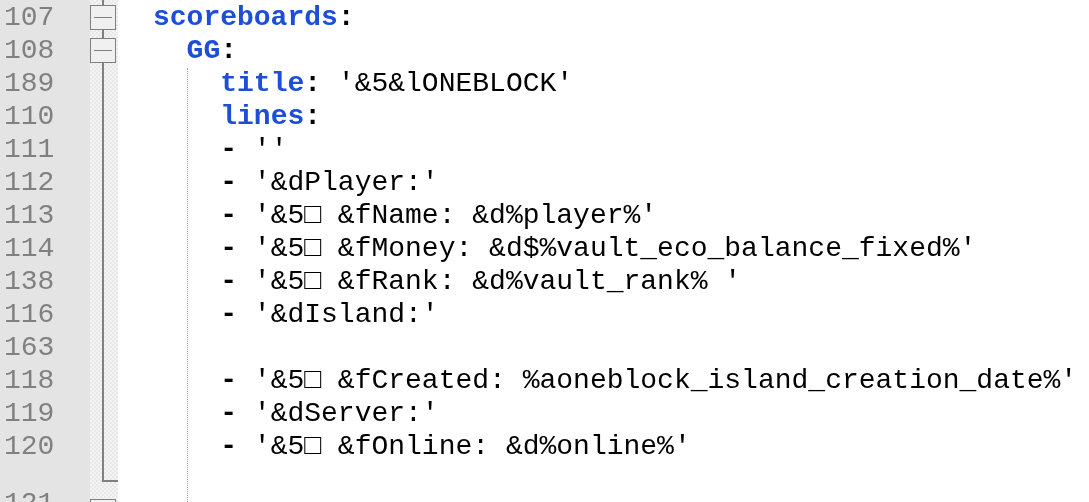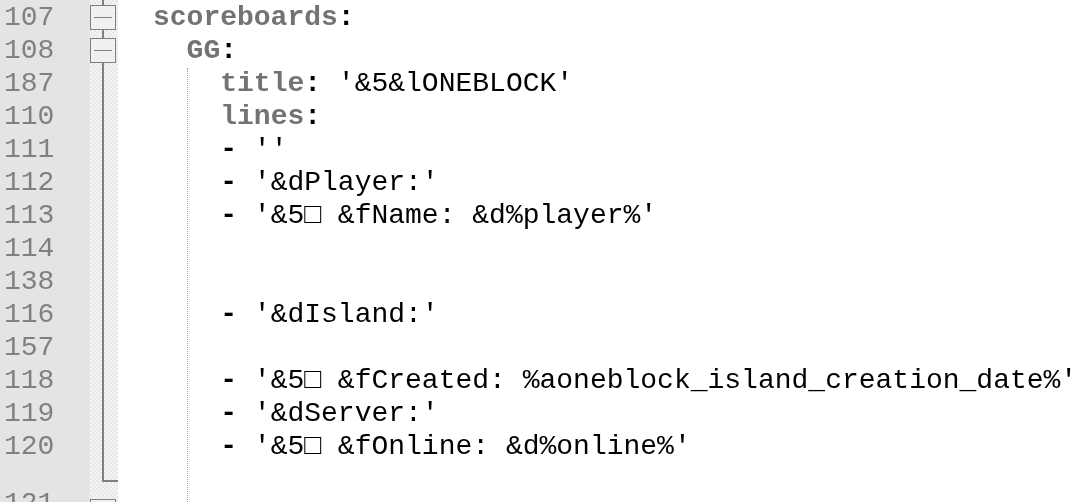--- a/index.html
+++ b/index.html
@@ -41,21 +41,21 @@
     }
     .line {
       position: absolute; left: 0; height: 33px; width: 1089px;
       font-size: 28px; line-height: 33px; white-space: pre;
     }
     .ln {
       position: absolute; left: 4px; top: 0; color: #808080;
       font-family: "Liberation Mono", "DejaVu Sans Mono", monospace;
     }
     .code { position: absolute; left: 153px; top: 0; color: #000000; }
-    .key { color: #737373; font-weight: bold; }
+    .key { color: #1d4ed8; font-weight: bold; }
     .punct { color: #000000; font-weight: bold; }
     .dash { color: #000000; font-weight: bold; }
     .str { color: #000000; }
   </style>
 </head>
 <body>
 
 <div class="editor">
   <div class="gutter-numbers"></div>
   <div class="gutter-pad"></div>
@@ -68,27 +68,27 @@
 
   <div class="fold-box" style="top:5px;"></div>
   <div class="fold-box" style="top:38px;"></div>
   <div class="fold-box" style="top:499px;"></div>
 
   <div class="indent-guide" style="top:68px;height:434px;"></div>
 
   <div id="lines-container">
       <div class="line" style="top: 1px;"><span class="ln">107</span><span class="code"><span></span><span class="key">scoreboards</span><span class="punct">:</span></span></div>
       <div class="line" style="top: 34px;"><span class="ln">108</span><span class="code"><span>  </span><span class="key">GG</span><span class="punct">:</span></span></div>
-      <div class="line" style="top: 67px;"><span class="ln">187</span><span class="code"><span>    </span><span class="key">title</span><span class="punct">:</span><span class="str"> '&amp;5&amp;lONEBLOCK'</span></span></div>
+      <div class="line" style="top: 67px;"><span class="ln">189</span><span class="code"><span>    </span><span class="key">title</span><span class="punct">:</span><span class="str"> '&amp;5&amp;lONEBLOCK'</span></span></div>
       <div class="line" style="top: 100px;"><span class="ln">110</span><span class="code"><span>    </span><span class="key">lines</span><span class="punct">:</span></span></div>
       <div class="line" style="top: 133px;"><span class="ln">111</span><span class="code"><span>    </span><span class="dash">-</span><span class="str"> ''</span></span></div>
       <div class="line" style="top: 166px;"><span class="ln">112</span><span class="code"><span>    </span><span class="dash">-</span><span class="str"> '&amp;dPlayer:'</span></span></div>
       <div class="line" style="top: 199px; padding-left: 16px;"><span class="ln">113</span><span class="code"><span>    </span><span class="dash">-</span><span class="str"> '&amp;5□ &amp;fName: &amp;d%player%'</span></span></div>
-      <div class="line" style="top: 232px;"><span class="ln">114</span></div>
-      <div class="line" style="top: 265px;"><span class="ln">138</span></div>
+      <div class="line" style="top: 232px;"><span class="ln">114</span><span class="code"><span>    </span><span class="dash">-</span><span class="str"> '&amp;5□ &amp;fMoney: &amp;d$%vault_eco_balance_fixed%'</span></span></div>
+      <div class="line" style="top: 265px;"><span class="ln">138</span><span class="code"><span>    </span><span class="dash">-</span><span class="str"> '&amp;5□ &amp;fRank: &amp;d%vault_rank% '</span></span></div>
       <div class="line" style="top: 298px;"><span class="ln">116</span><span class="code"><span>    </span><span class="dash">-</span><span class="str"> '&amp;dIsland:'</span></span></div>
-      <div class="line" style="top: 331px;"><span class="ln">157</span></div>
+      <div class="line" style="top: 331px;"><span class="ln">163</span></div>
       <div class="line" style="top: 364px;"><span class="ln">118</span><span class="code"><span>    </span><span class="dash">-</span><span class="str"> '&amp;5□ &amp;fCreated: %aoneblock_island_creation_date%'</span></span></div>
       <div class="line" style="top: 397px;"><span class="ln">119</span><span class="code"><span>    </span><span class="dash">-</span><span class="str"> '&amp;dServer:'</span></span></div>
       <div class="line" style="top: 430px; padding-left: 40px;"><span class="ln">120</span><span class="code"><span>    </span><span class="dash">-</span><span class="str"> '&amp;5□ &amp;fOnline: &amp;d%online%'</span></span></div>
       <div class="line" style="top: 487px;"><span class="ln">121</span></div>
     </div>
 </div>
 
 </body></html>

